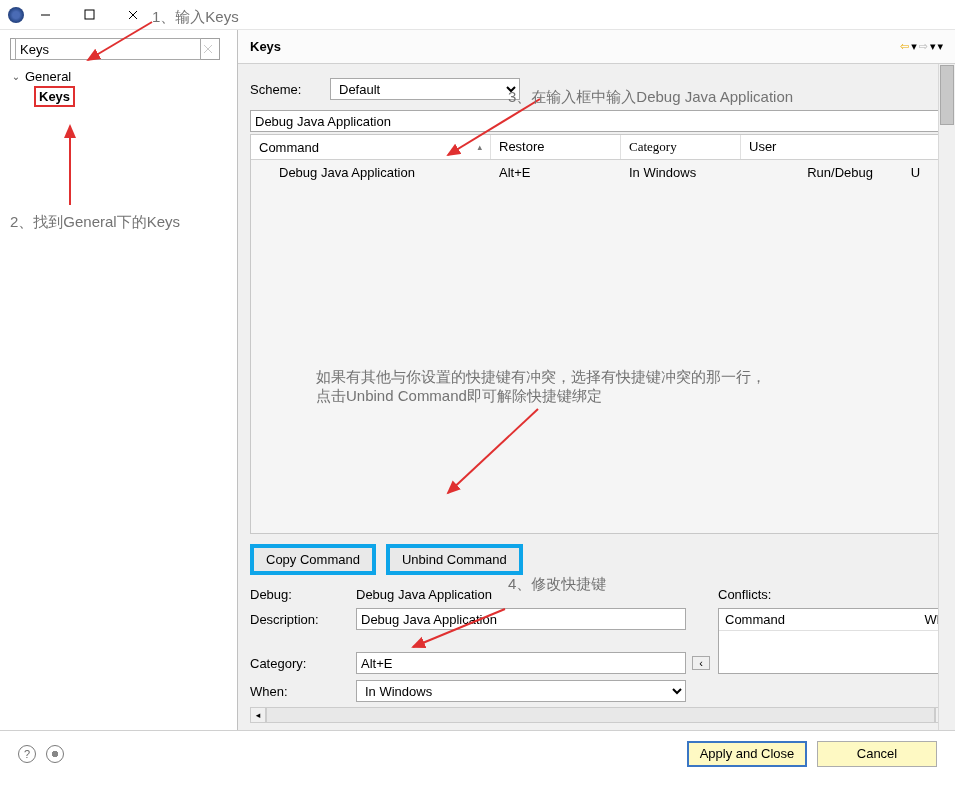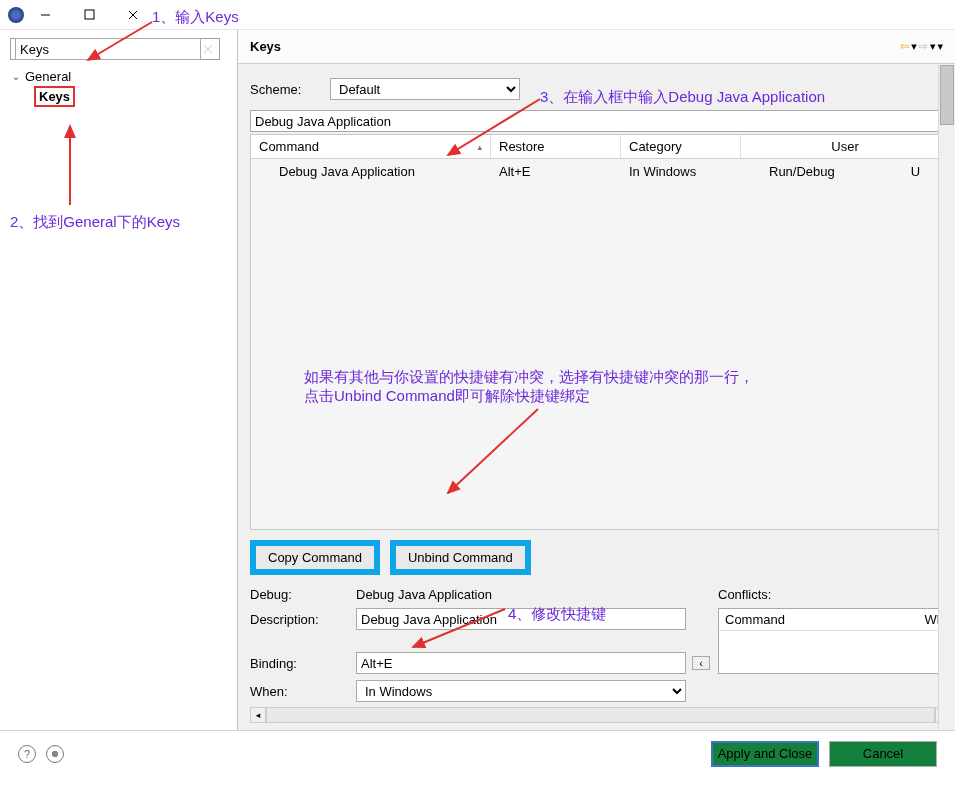--- a/index.html
+++ b/index.html
@@ -39,59 +39,59 @@
 select, input[type=text] { border: 1px solid #a9a9a9; background: #fff; height: 22px; padding: 1px 4px; font-size: 13px; }
 .scheme-sel { width: 190px; }
 .filter-input { width: 100%; height: 24px; margin-bottom: 2px; }
 
 .grid-wrap { flex: 1; border: 1px solid #c8c8c8; background: #f4f4f4; min-height: 200px; display: flex; flex-direction: column; }
 .grid-head { display: flex; background: #fff; border-bottom: 1px solid #d0d0d0; }
 .gh { padding: 4px 8px; border-right: 1px solid #e0e0e0; font-size: 13px; }
 .gh.cmd { width: 240px; display: flex; align-items: center; gap: 6px; }
 .gh.bind { width: 130px; }
 .gh.when { width: 140px; }
-.gh.cat { width: 120px; }
-.gh.user { flex: 1; text-align: center; }
+.gh.cat { width: 120px; font-family: Liberation Serif, serif; }
+.gh.user { flex: 1; text-align: left; }
 .sort-ic { font-size: 9px; color: #777; margin-left: auto; }
 
 .grid-body { flex: 1; background: #f5f5f5; }
 .grid-row { display: flex; padding: 3px 0; }
 .gc { padding: 2px 8px; }
 .gc.cmd { width: 240px; padding-left: 28px; }
 .gc.bind { width: 130px; }
 .gc.when { width: 140px; }
-.gc.cat { width: 120px; }
+.gc.cat { width: 120px; text-align: right; }
 .gc.user { flex: 1; text-align: center; }
 
 .btn-row { display: flex; gap: 10px; margin: 10px 0 12px 0; }
-.btn { background: #e9e9e9; border: 6px solid #0ea5e9; padding: 4px 12px; cursor: pointer; font-size: 13px; }
+.btn { background: #e9e9e9; border: 4px solid #0ea5e9; padding: 4px 12px; cursor: pointer; font-size: 13px; }
 
 .detail-grid { display: grid; grid-template-columns: 100px 330px 20px 1fr; gap: 6px 6px; align-items: center; }
 .detail-grid .lbl { }
 .detail-input { width: 100%; }
 .when-sel { width: 330px; }
 .conflicts-box { grid-column: 4; grid-row: 2 / span 3; border: 1px solid #a9a9a9; background: #fff; align-self: stretch; display: flex; flex-direction: column; }
 .conf-head { display: flex; border-bottom: 1px solid #e0e0e0; padding: 3px 6px; }
 .conf-head .c1 { flex: 1; }
 .clear-bind { width: 18px; text-align: center; border: 1px solid #a9a9a9; background: #f0f0f0; cursor: pointer; font-size: 11px; }
 
 .hscroll { height: 18px; display: flex; align-items: center; background: #f0f0f0; margin-top: 4px; }
 .hscroll .track { flex: 1; height: 16px; background: #e8e8e8; border: 1px solid #ccc; position: relative; }
 .hscroll .arrow { width: 16px; height: 16px; border: 1px solid #ccc; background: #f0f0f0; display: flex; align-items: center; justify-content: center; font-size: 9px; cursor: pointer; }
 
 
 .footer { height: 46px; border-top: 1px solid #d0d0d0; display: flex; align-items: center; padding: 0 18px; }
 .footer-left { display: flex; gap: 10px; }
 .circ-btn { width: 18px; height: 18px; border: 1.5px solid #7a7a7a; border-radius: 50%; display: flex; align-items: center; justify-content: center; font-size: 11px; color: #6a6a6a; cursor: pointer; }
 .footer-right { margin-left: auto; display: flex; gap: 10px; }
-.main-btn { width: 108px; height: 26px; background: #15803d; border: 1px solid #adadad; cursor: pointer; }
+.main-btn { width: 120px; height: 26px; background: #fef9c3; border: 1px solid #adadad; cursor: pointer; }
 .main-btn.primary { border: 2px solid #3a76c4; }
 
 
-.anno { position: absolute; color: #6d28d9; font-size: 15px; pointer-events: none; z-index: 100; white-space: nowrap; }
+.anno { position: absolute; color: #737373; font-size: 15px; pointer-events: none; z-index: 100; white-space: nowrap; }
 .arrow-svg { position: absolute; pointer-events: none; z-index: 99; }
 
 .vscroll { position: absolute; right: 0; top: 34px; bottom: 0; width: 17px; background: #f0f0f0; border-left: 1px solid #d8d8d8; }
 .vscroll .thumb { height: 60px; background: #c8c8c8; border: 1px solid #a8a8a8; margin: 1px; }
 </style>
 </head>
 <body>
 
 <div class="titlebar">
   <div class="app-icon"></div>
@@ -199,21 +199,21 @@
         <div></div>
         <div class="conflicts-box">
           <div class="conf-head">
             <div class="c1">Command</div>
             <div>Wh</div>
           </div>
         </div>
 
         <div style="height:10px;grid-column:1/4"></div>
 
-        <div class="lbl">Binding:</div>
+        <div class="lbl">Category:</div>
         <input type="text" class="detail-input" value="Alt+E" style="">
         <div class="clear-bind">‹</div>
 
         <div class="lbl">When:</div>
         <select class="when-sel" style="grid-column:2/4">
           <option>In Windows</option>
         </select>
       </div>
 
       <div class="hscroll">
@@ -231,23 +231,23 @@
     <div class="circ-btn" style="background:radial-gradient(circle,#888 30%,transparent 30%)"></div>
   </div>
   <div class="footer-right">
     <button class="main-btn primary">Apply and Close</button>
     <button class="main-btn">Cancel</button>
   </div>
 </div>
 
 <div class="anno" style="left:152px;top:8px">1、输入Keys</div>
 <div class="anno" style="left:10px;top:213px">2、找到General下的Keys</div>
-<div class="anno" style="left:540px;top:88px">3、在输入框中输入Debug Java Application</div>
-<div class="anno" style="left:508px;top:605px">4、修改快捷键</div>
-<div class="anno" style="left:304px;top:368px;white-space:pre">如果有其他与你设置的快捷键有冲突，选择有快捷键冲突的那一行，
+<div class="anno" style="left:508px;top:88px">3、在输入框中输入Debug Java Application</div>
+<div class="anno" style="left:508px;top:575px">4、修改快捷键</div>
+<div class="anno" style="left:316px;top:368px;white-space:pre">如果有其他与你设置的快捷键有冲突，选择有快捷键冲突的那一行，
 点击Unbind Command即可解除快捷键绑定</div>
 
 <svg class="arrow-svg" style="left:80px;top:20px" width="80" height="50">
   <defs>
       <marker id="ah" markerWidth="8" markerHeight="8" refX="6" refY="3" orient="auto">
         <path d="M0,0 L7,3 L0,6 Z" fill="#e03030"></path>
       </marker>
     </defs>
   <line x1="72" y1="2" x2="8" y2="40" stroke="#e03030" stroke-width="2" marker-end="url(#ah)"></line>
 </svg>

